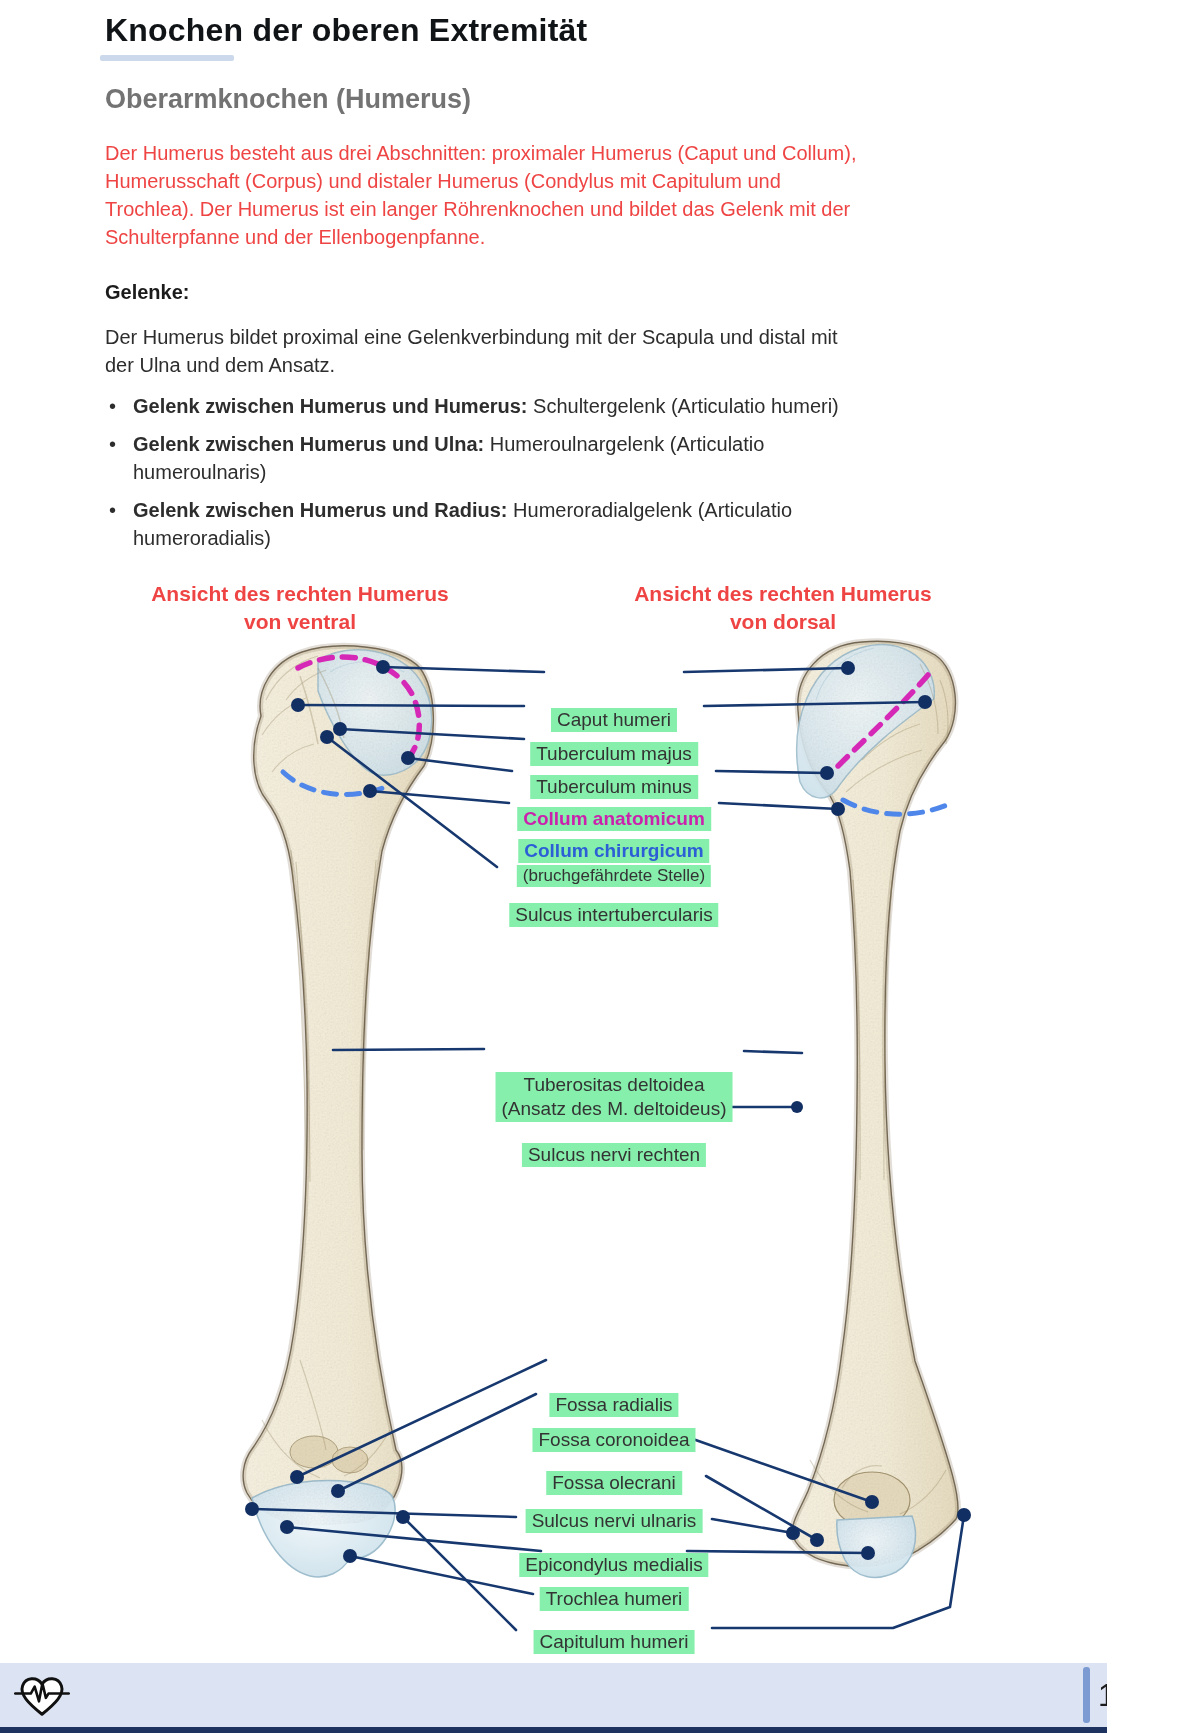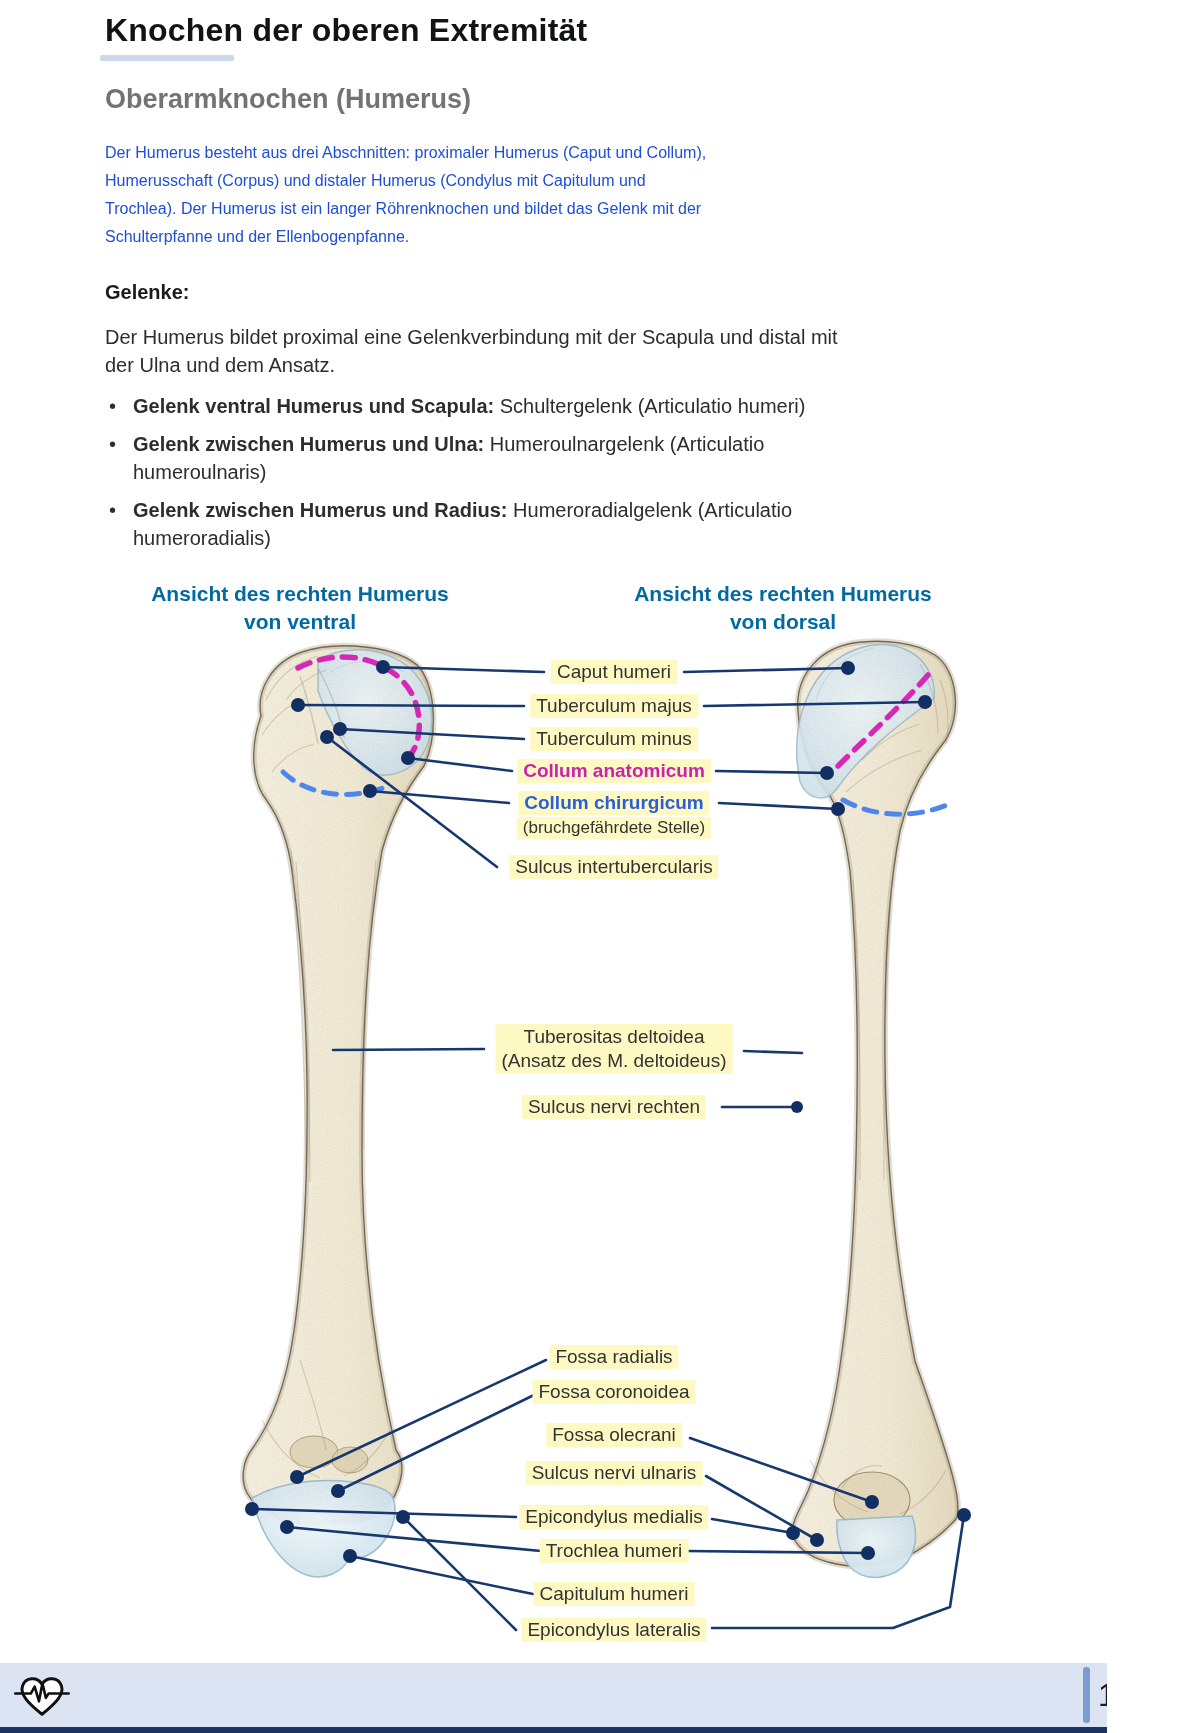--- a/index.html
+++ b/index.html
@@ -2,35 +2,35 @@
 <html><head>
 <meta charset="utf-8">
 <style>
   html,body{margin:0;padding:0;background:#ffffff;}
   .page{position:relative;width:1107px;height:1733px;background:#ffffff;overflow:hidden;
         font-family:"Liberation Sans", sans-serif;color:#2d2d2d;}
   
   .h1{position:absolute;left:105px;top:12px;font-size:32px;font-weight:800;color:#111417;letter-spacing:.2px;white-space:nowrap;}
   .h1-underline{position:absolute;left:100px;top:55px;width:134px;height:6px;background:#ccd9ec;border-radius:2px;}
   .h2{position:absolute;left:105px;top:84px;font-size:27px;font-weight:700;color:#737373;white-space:nowrap;}
-  .intro{position:absolute;left:105px;top:139px;font-size:16px;line-height:28px;color:#1d4ed8;}
+  .intro{position:absolute;left:105px;top:139px;font-size:20px;line-height:28px;color:#ef4444;}
   .intro div{white-space:nowrap;}
   .h3{position:absolute;left:105px;top:281px;font-size:20px;font-weight:700;color:#1b1b1b;white-space:nowrap;}
   .joints{position:absolute;left:105px;top:323px;font-size:20px;line-height:28px;}
   .joints div{white-space:nowrap;}
   .bullets{position:absolute;left:105px;top:392px;font-size:20px;line-height:28px;}
   .bullet{position:relative;padding-left:28px;margin-bottom:10px;}
   .bullet .dot{position:absolute;left:4px;top:0;}
   .bullet b{font-weight:700;}
   .bullet .cont{padding-left:0;}
   
-  .view-title{position:absolute;text-align:center;font-size:21px;font-weight:700;color:#0369a1;line-height:28px;transform:translateX(-50%);white-space:nowrap;}
+  .view-title{position:absolute;text-align:center;font-size:21px;font-weight:700;color:#ef4444;line-height:28px;transform:translateX(-50%);white-space:nowrap;}
   .diagram-svg{position:absolute;left:0;top:0;}
   .dlabel{position:absolute;transform:translate(-50%,-50%);font-size:19px;color:#333333;
-          background:#fef9c3;padding:1px 6px;white-space:nowrap;text-align:center;}
+          background:#86efac;padding:1px 6px;white-space:nowrap;text-align:center;margin-top:48px;}
   .dlabel.small{font-size:17px;}
   .dlabel.magenta{color:#cb22ad;font-weight:700;}
   .dlabel.blue{color:#2c5ed6;font-weight:700;}
   .dlabel.multi{line-height:24px;}
   
   .footer-band{position:absolute;left:0;top:1663px;width:1200px;height:64px;background:#dce4f4;}
   .footer-strip{position:absolute;left:0;top:1727px;width:1200px;height:6px;background:#1e335f;}
   .footer-logo{position:absolute;left:14px;top:1672px;width:56px;height:50px;}
   .page-num-bar{position:absolute;left:1083px;top:1667px;width:7px;height:56px;background:#7d9bd3;border-radius:3px;}
   .page-num{position:absolute;left:1098px;top:1678px;font-size:31px;color:#1c1c1c;}
@@ -53,21 +53,21 @@
 
   <div class="h3">Gelenke:</div>
 
   <div class="joints">
     <div>Der Humerus bildet proximal eine Gelenkverbindung mit der Scapula und distal mit</div>
     <div>der Ulna und dem Ansatz.</div>
   </div>
 
   <div class="bullets">
     <div class="bullet">
-      <span class="dot">•</span><b>Gelenk ventral Humerus und Scapula:</b><span> Schultergelenk (Articulatio humeri)</span>
+      <span class="dot">•</span><b>Gelenk zwischen Humerus und Humerus:</b><span> Schultergelenk (Articulatio humeri)</span>
       <div class="cont"></div>
     </div>
     <div class="bullet">
       <span class="dot">•</span><b>Gelenk zwischen Humerus und Ulna:</b><span> Humeroulnargelenk (Articulatio</span>
       <div class="cont">humeroulnaris)</div>
     </div>
     <div class="bullet">
       <span class="dot">•</span><b>Gelenk zwischen Humerus und Radius:</b><span> Humeroradialgelenk (Articulatio</span>
       <div class="cont">humeroradialis)</div>
     </div>

